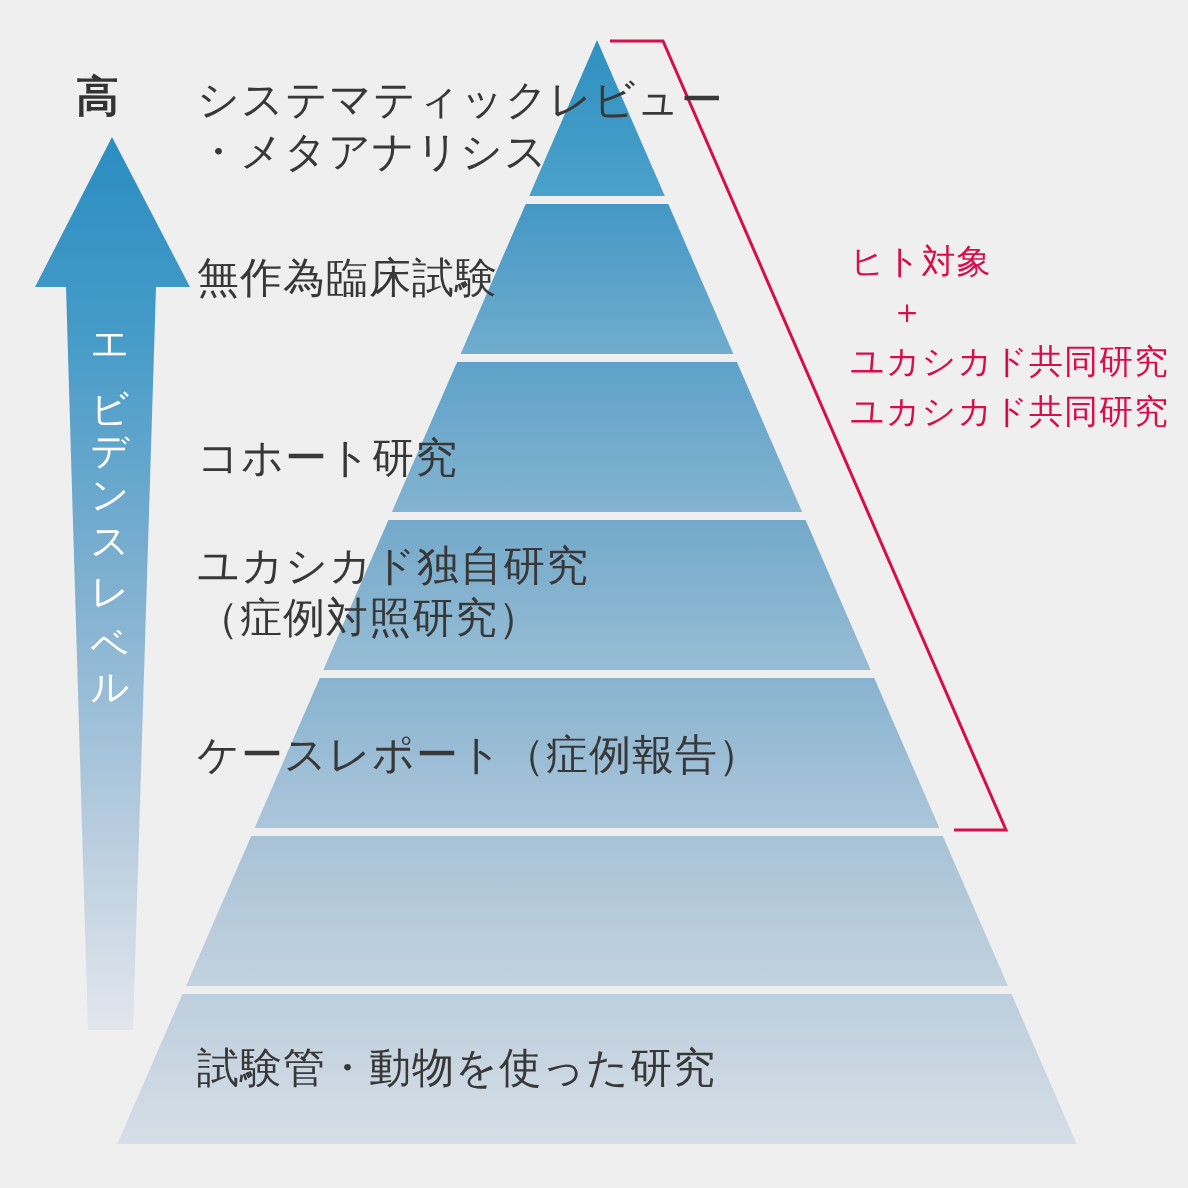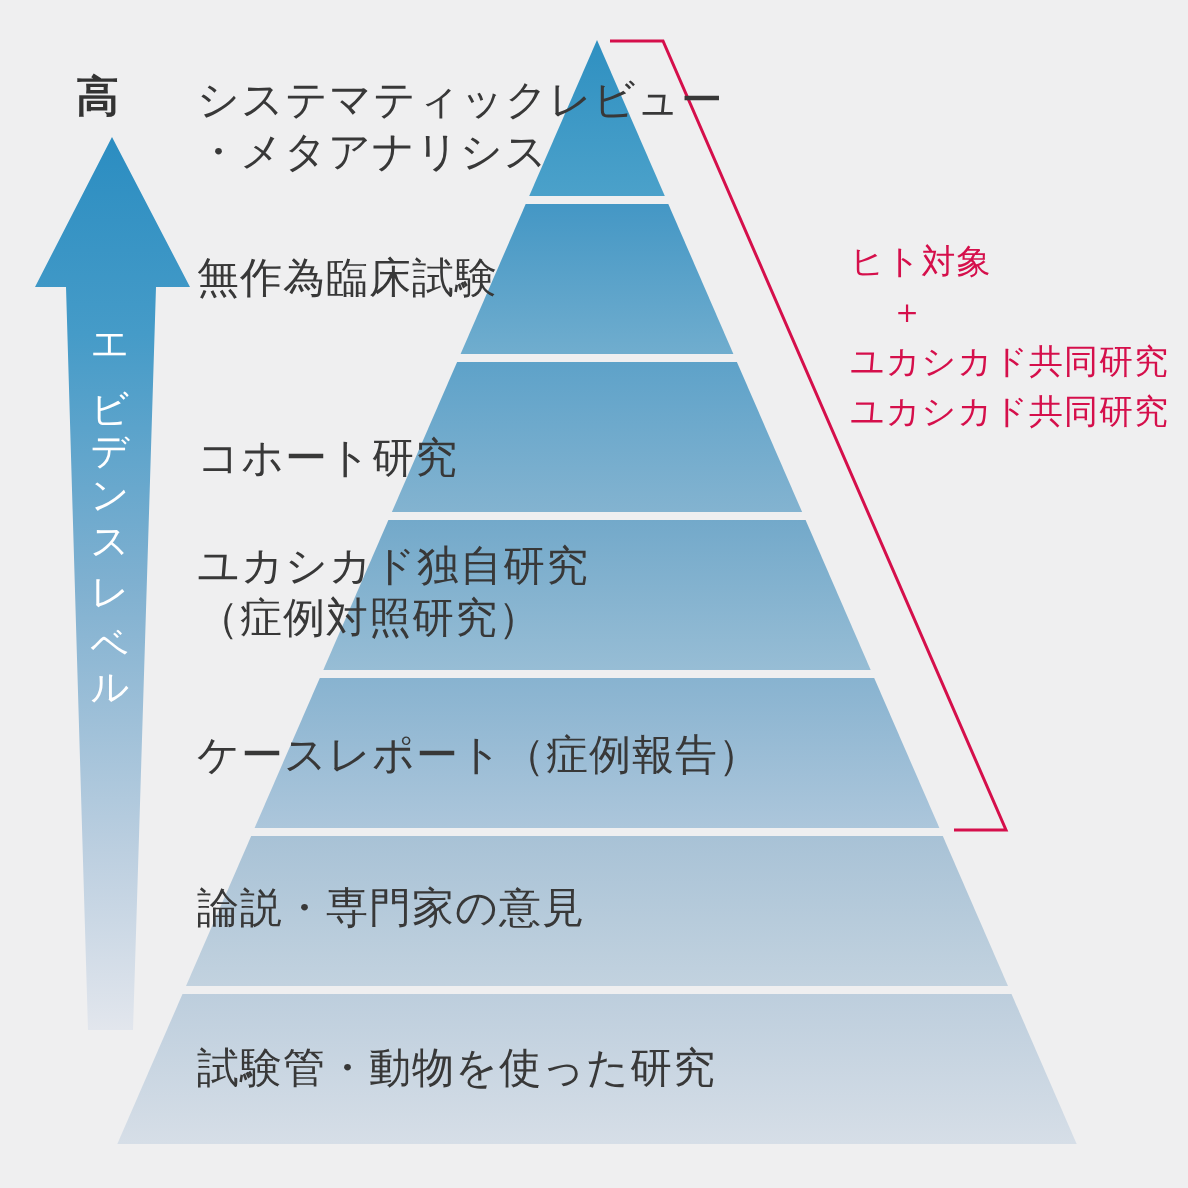--- a/index.html
+++ b/index.html
@@ -139,23 +139,20 @@
   <div class="band-label" style="top:432px;">
     <span>コホート研究</span>
   </div>
   <div class="band-label" style="top:540px;">
     <span>ユカシカド独自研究</span>
     <span>（症例対照研究）</span>
   </div>
   <div class="band-label" style="top:693px;margin-top:36px;">
     <span>ケースレポート（症例報告）</span>
   </div>
-  <div class="band-label" style="top:882px;">
-    <span>論説・専門家の意見</span>
-  </div>
   <div class="band-label" style="top:1042px;">
     <span>試験管・動物を使った研究</span>
   </div>
 
   <div class="annotation" style="color:#d50f4b;">
     <span class="line">ヒト対象</span>
     <span class="line plus">＋</span>
     <span class="line">ユカシカド共同研究</span>
     <span class="line">ユカシカド共同研究</span>
   </div>

